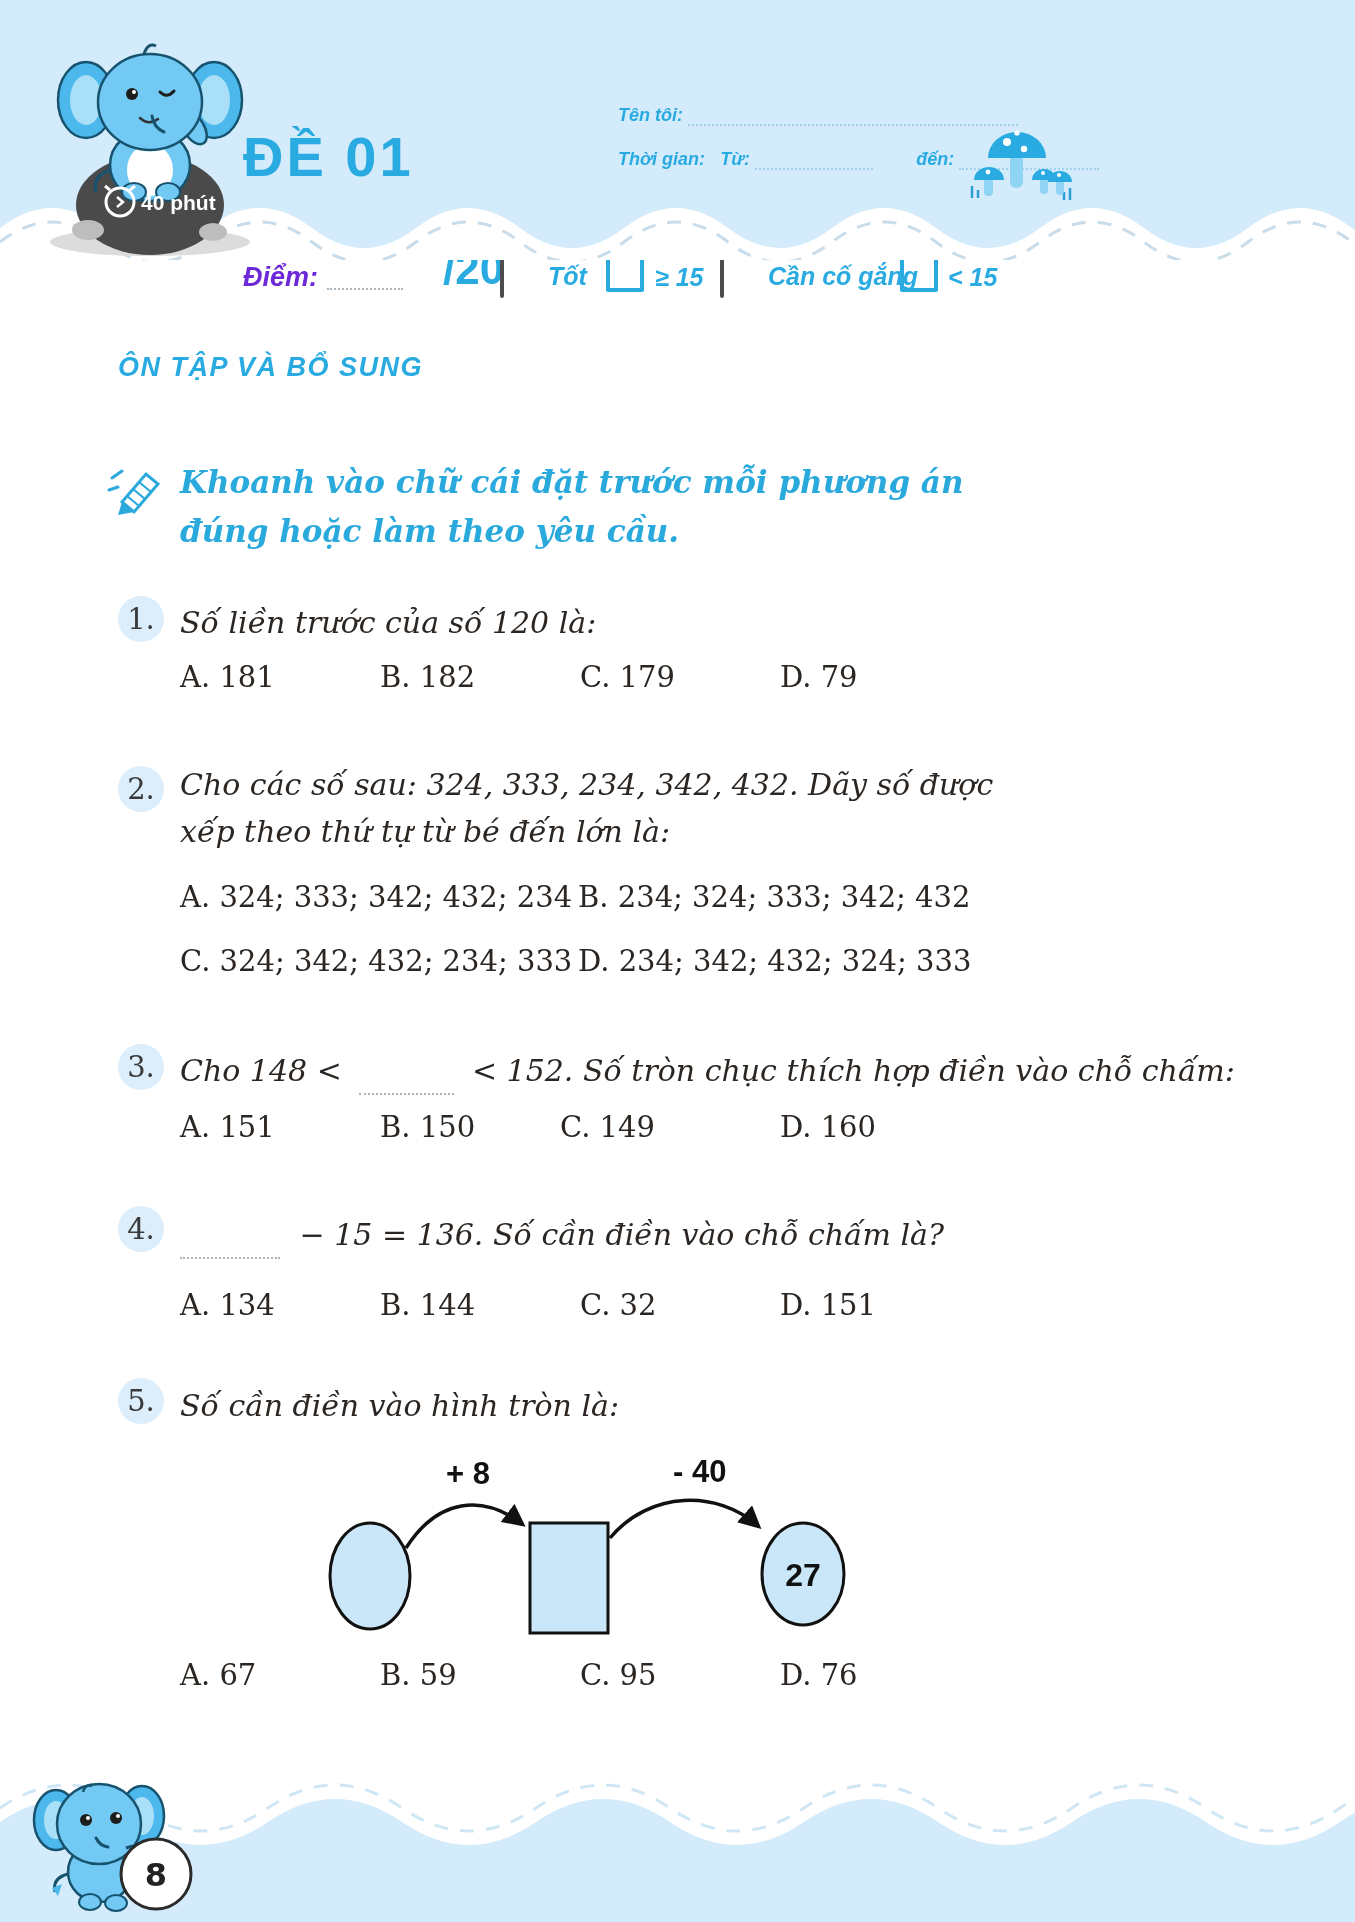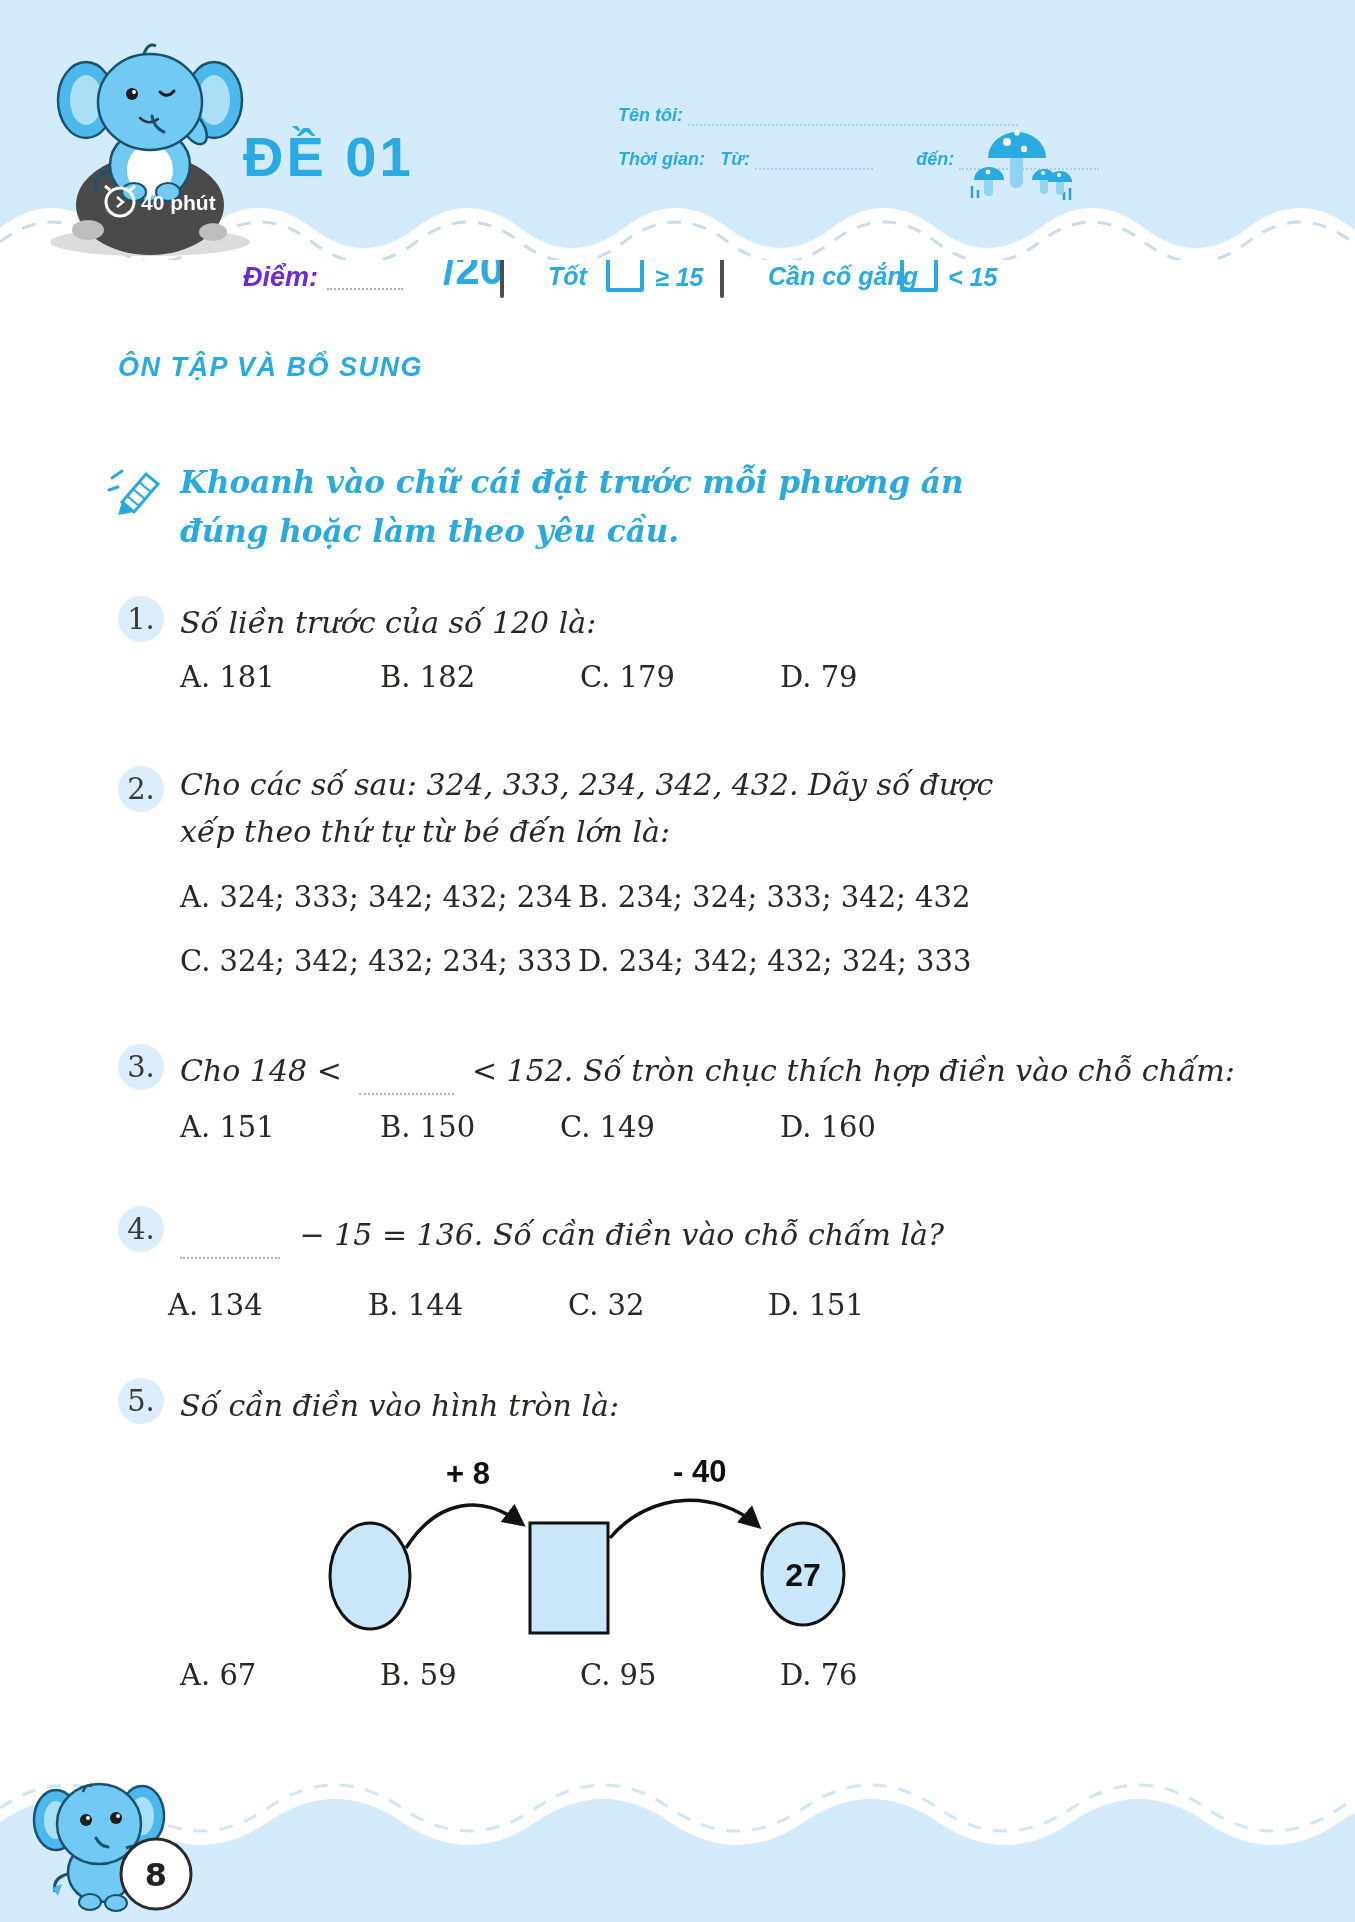--- a/index.html
+++ b/index.html
@@ -188,21 +188,21 @@
     <span class="opt" style="left:600px;">D. 160</span>
   </div>
 
   <div class="abs qnum" style="left:118px;top:1206px;">
       <span>4.</span>
     </div>
   <div class="abs qtext" style="left:180px;top:1212px;white-space:nowrap;">
     <span class="dotline-gray" style="width:100px;margin-right:10px;"></span>
     <span>− 15 = 136.  Số cần điền vào chỗ chấm là?</span>
   </div>
-  <div class="optrow" style="left:168px;top:1288px;width:1050px;">
+  <div class="optrow" style="left:180px;top:1288px;width:1050px;">
     <span class="opt" style="left:0;">A. 134</span>
     <span class="opt" style="left:200px;">B. 144</span>
     <span class="opt" style="left:400px;">C. 32</span>
     <span class="opt" style="left:600px;">D. 151</span>
   </div>
 
   <div class="abs qnum" style="left:118px;top:1378px;">
       <span>5.</span>
     </div>
   <div class="abs qtext" style="left:180px;top:1383px;width:1050px;">Số cần điền vào hình tròn là:</div>

